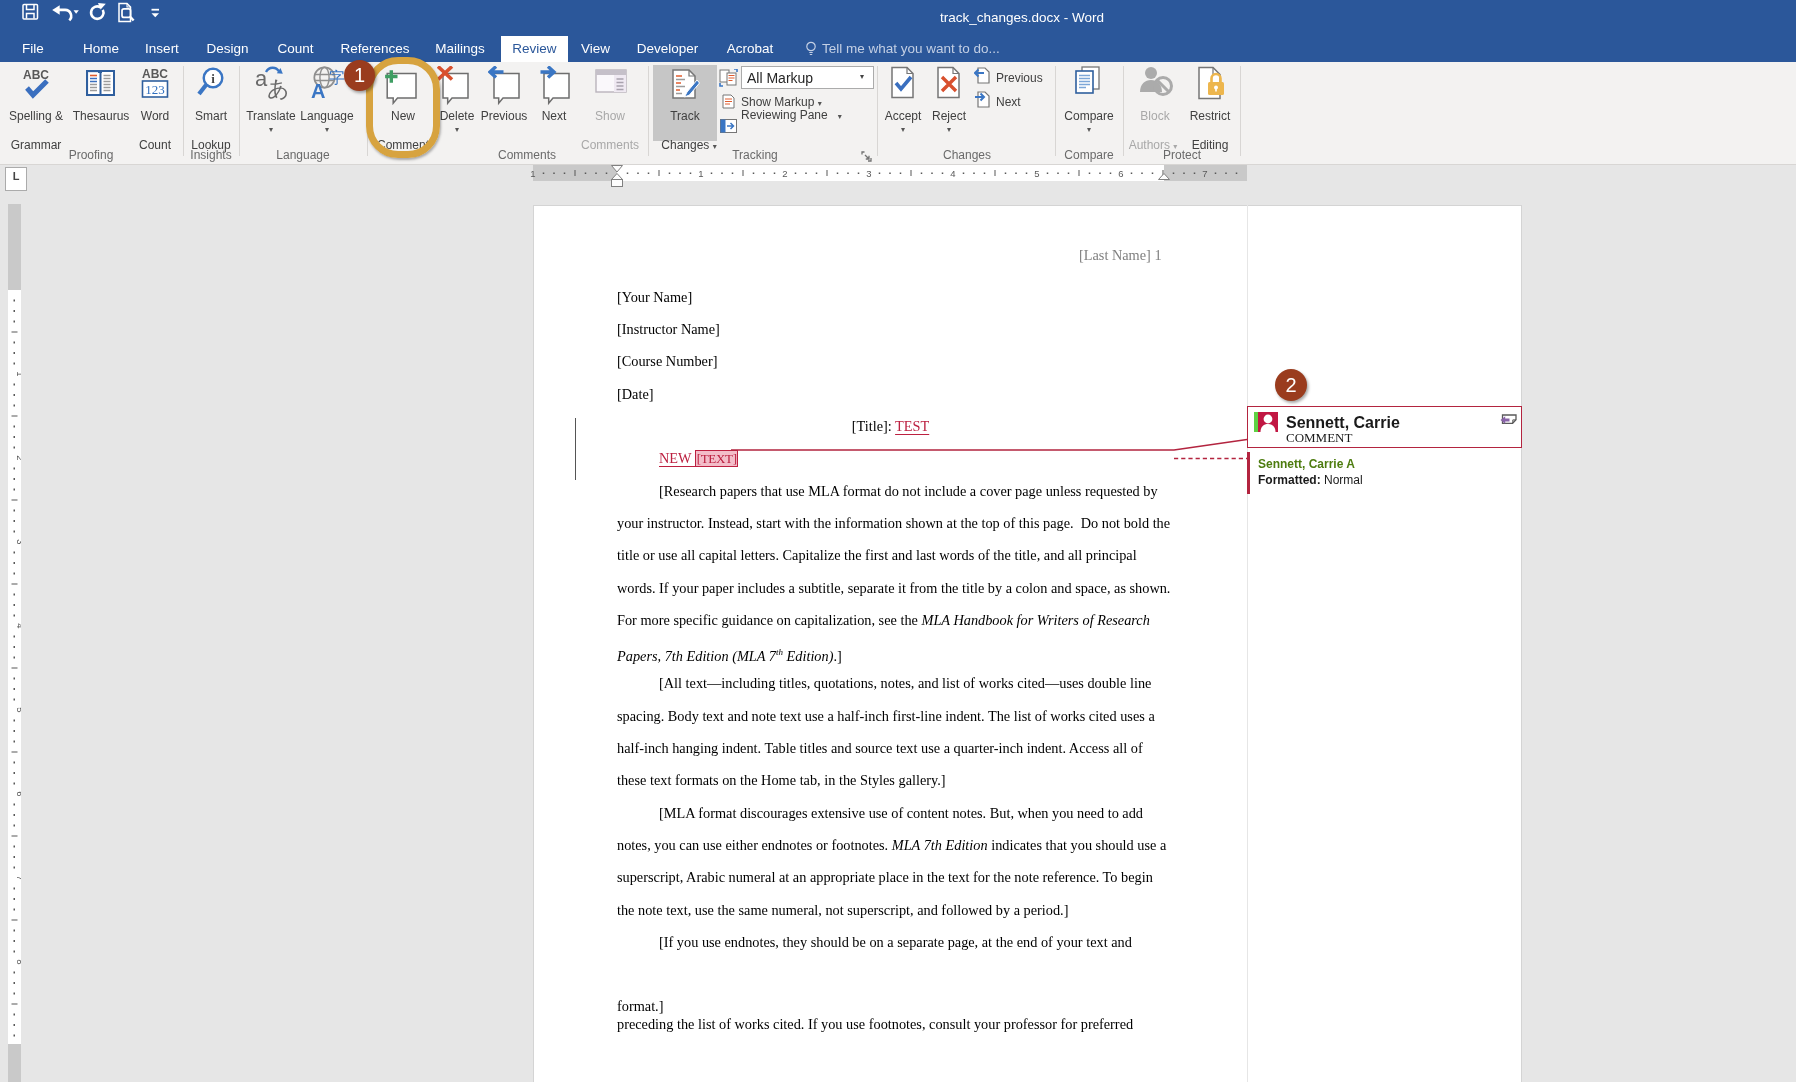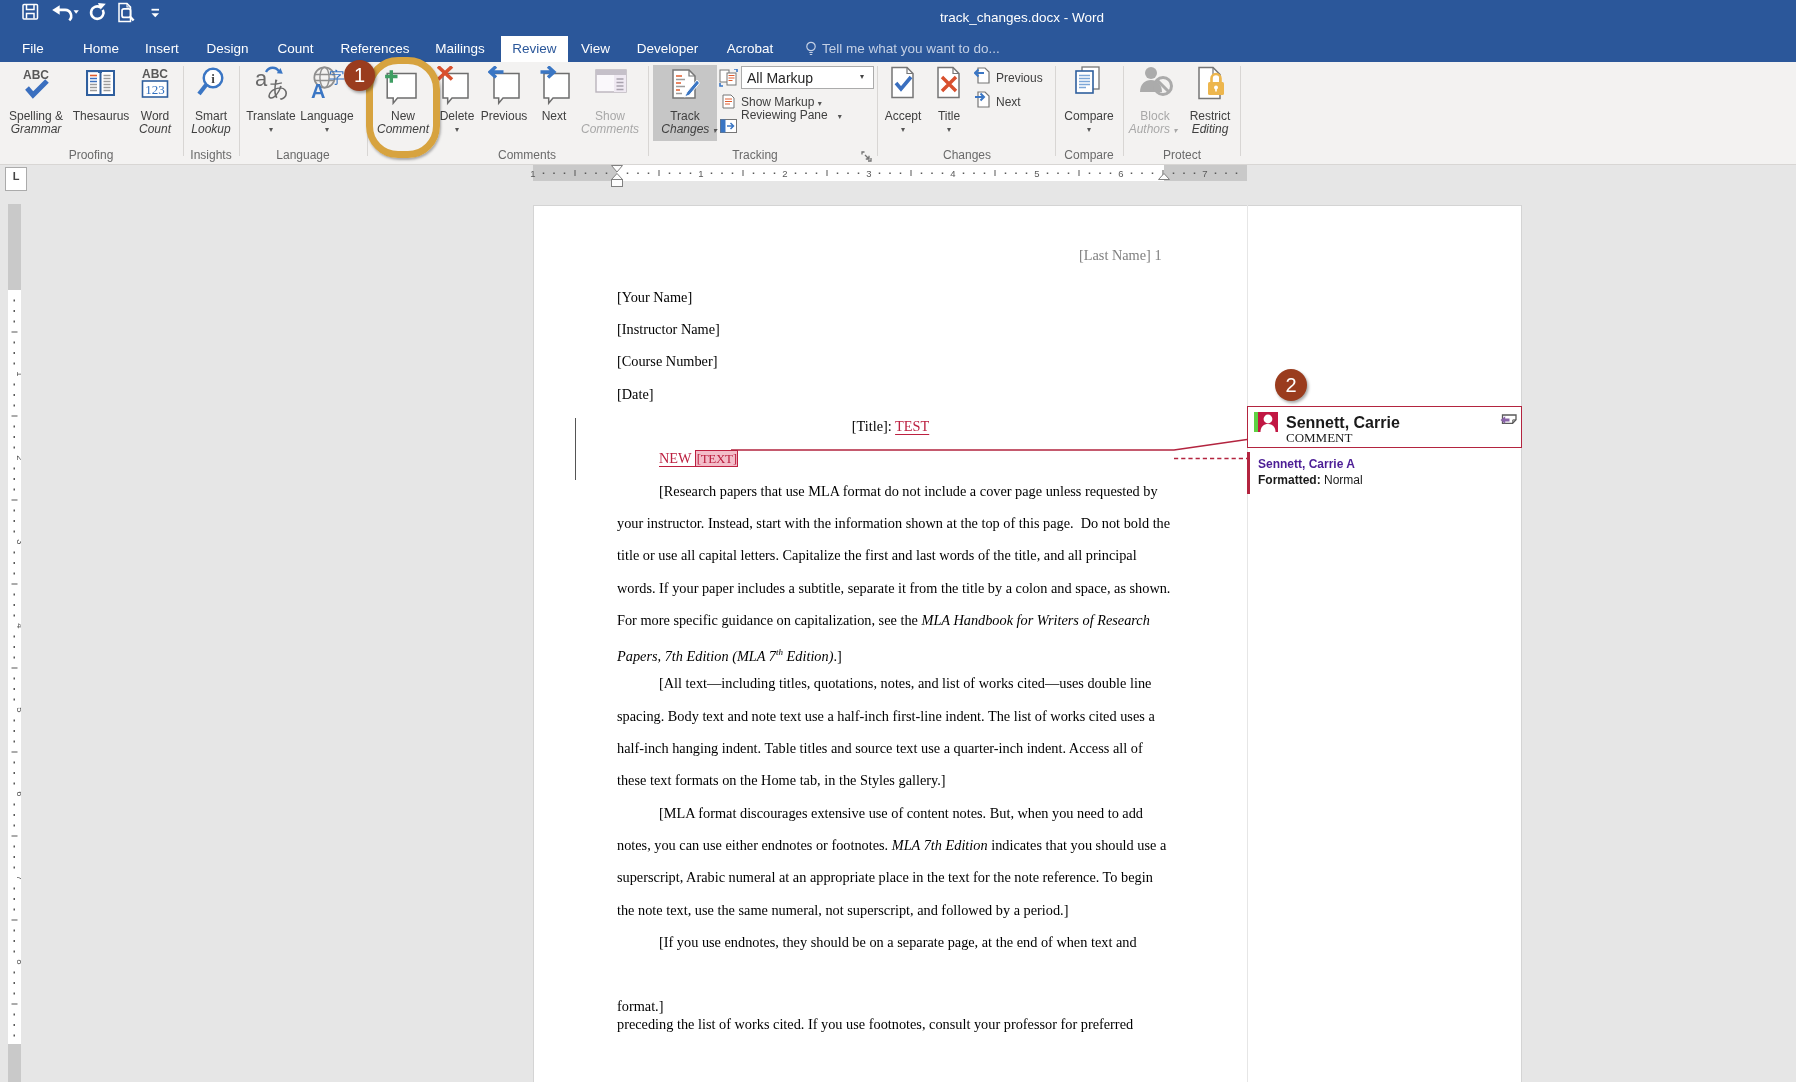--- a/index.html
+++ b/index.html
@@ -9,21 +9,21 @@
   
   #titlebar{left:0;top:0;width:1796px;height:62px;background:#2b579a;}
   #doctitle{left:0;top:10px;width:2044px;text-align:center;color:#fff;font-size:13.5px;}
   .tab{top:36px;height:26px;line-height:26px;color:#fff;font-size:13.5px;text-align:center;}
   .tab.active{background:#fff;color:#2b579a;}
   #tellme{top:36px;height:26px;line-height:26px;color:#c3cfe4;font-size:13.5px;}
   
   #ribbon{left:0;top:62px;width:1796px;height:102px;background:#f3f2f1;border-bottom:1px solid #d8d6d4;}
   .rsep{top:4px;height:90px;width:1px;background:#d8d6d4;}
   .rlabel{font-size:12px;color:#404040;text-align:center;white-space:nowrap;}
-  .rl1{top:47px;} .rl2{top:60px;font-style:italic;}
+  .rl1{top:47px;} .rl2{top:76px;}
   .glabel{top:86px;font-size:12px;color:#6a6a6a;text-align:center;white-space:nowrap;}
   .caret{font-size:8px;color:#555;text-align:center;}
   .gray{color:#a8a8a8;}
   
   #page{left:533px;top:205px;width:714px;height:877px;background:#fff;border:1px solid #d4d4d4;border-width:1px 0 0 1px;box-sizing:border-box;}
   #cpane{left:1248px;top:205px;width:274px;height:877px;background:#fff;border:1px solid #d4d4d4;border-width:1px 1px 0 0;box-sizing:border-box;}
   .dline{position:absolute;white-space:nowrap;font-family:"Liberation Serif",serif;font-size:14.3px;color:#000;line-height:20px;height:20px;}
   .redu{color:#bc2040;text-decoration:underline;text-decoration-thickness:1px;text-underline-offset:3px;}
   .it{font-style:italic;}
   #anchorbox{background:#f3bdc9;border:1.5px solid #bc2040;padding:0 0.5px;text-decoration:underline;font-size:13px;letter-spacing:-0.3px;margin-top:40px;}
@@ -226,21 +226,21 @@
    <path d="M20 1.5 v6 h6" fill="none" stroke="#767676" stroke-width="1.2"></path>
    <path d="M9 17 l5 6 L24 11" stroke="#3a6fbf" stroke-width="3.6" fill="none"></path>
  </svg>
  <div class="abs rlabel rl1" style="left:873px;width:60px">Accept</div>
  <div class="abs caret" style="left:873px;top:63px;width:60px">▾</div>
  <svg class="abs" style="left:933px;top:4px" width="32" height="34" viewBox="0 0 32 34">
    <path d="M5 1.5 h15 l6 6 v24 h-21 z" fill="#fff" stroke="#767676" stroke-width="1.5"></path>
    <path d="M20 1.5 v6 h6" fill="none" stroke="#767676" stroke-width="1.2"></path>
    <path d="M9 11 L23 25 M23 11 L9 25" stroke="#d8502e" stroke-width="3.4" fill="none"></path>
  </svg>
- <div class="abs rlabel rl1" style="left:919px;width:60px">Title</div>
+ <div class="abs rlabel rl1" style="left:919px;width:60px">Reject</div>
  <div class="abs caret" style="left:919px;top:63px;width:60px">▾</div>
  <svg class="abs" style="left:974px;top:5px" width="16" height="17" viewBox="0 0 16 17">
    <path d="M4 1 h7 l4 4 v11 h-11 z" fill="#fff" stroke="#767676" stroke-width="1.2"></path>
    <path d="M10 6 H1 M4.5 2.5 L1 6 4.5 9.5" fill="none" stroke="#3a76c4" stroke-width="2"></path>
  </svg>
  <div class="abs rlabel" style="left:996px;top:9px;text-align:left">Previous</div>
  <svg class="abs" style="left:974px;top:29px" width="16" height="17" viewBox="0 0 16 17">
    <path d="M4 1 h7 l4 4 v11 h-11 z" fill="#fff" stroke="#767676" stroke-width="1.2"></path>
    <path d="M1 6 H10 M6.5 2.5 L10 6 6.5 9.5" fill="none" stroke="#3a76c4" stroke-width="2"></path>
  </svg>
@@ -465,21 +465,21 @@
 <div class="dline" style="left:617px;top:610px">For more specific guidance on capitalization, see the <span class="it">MLA Handbook for Writers of Research</span></div>
 <div class="dline" style="left:617px;top:642px"><span class="it">Papers, 7th Edition (MLA 7<sup style="font-size:9px">th</sup> Edition)</span>.]</div>
 <div class="dline" style="left:659px;top:673px">[All text—including titles, quotations, notes, and list of works cited—uses double line</div>
 <div class="dline" style="left:617px;top:706px">spacing. Body text and note text use a half-inch first-line indent. The list of works cited uses a</div>
 <div class="dline" style="left:617px;top:738px">half-inch hanging indent. Table titles and source text use a quarter-inch indent. Access all of</div>
 <div class="dline" style="left:617px;top:770px">these text formats on the Home tab, in the Styles gallery.]</div>
 <div class="dline" style="left:659px;top:803px">[MLA format discourages extensive use of content notes. But, when you need to add</div>
 <div class="dline" style="left:617px;top:835px">notes, you can use either endnotes or footnotes. <span class="it">MLA 7th Edition</span> indicates that you should use a</div>
 <div class="dline" style="left:617px;top:867px">superscript, Arabic numeral at an appropriate place in the text for the note reference. To begin</div>
 <div class="dline" style="left:617px;top:900px">the note text, use the same numeral, not superscript, and followed by a period.]</div>
-<div class="dline" style="left:659px;top:932px">[If you use endnotes, they should be on a separate page, at the end of when text and</div>
+<div class="dline" style="left:659px;top:932px">[If you use endnotes, they should be on a separate page, at the end of your text and</div>
 <div class="dline" style="left:617px;top:1014px">preceding the list of works cited. If you use footnotes, consult your professor for preferred</div>
 <div class="dline" style="left:617px;top:996px">format.]</div>
 </div>
 
 <div class="abs" style="left:575px;top:418px;width:1px;height:62px;background:#555"></div>
 
 <svg class="abs" style="left:731px;top:435px" width="517" height="30" viewBox="0 0 517 30">
   <path d="M0 15 H443 L516 4.5" fill="none" stroke="#b3243f" stroke-width="1.6"></path>
   <path d="M443 23.5 H516" fill="none" stroke="#b3243f" stroke-width="1.7" stroke-dasharray="4.2 3"></path>
 </svg>
@@ -493,18 +493,18 @@
 </svg>
 <div class="abs" style="left:1286px;top:414px;font-size:16px;font-weight:bold;color:#1a1a1a">Sennett, Carrie</div>
 <div class="abs" style="left:1286px;top:430px;font-family:'Liberation Serif',serif;font-size:13px;color:#1a1a1a">COMMENT</div>
 <svg class="abs" style="left:1500px;top:413px" width="18" height="14" viewBox="0 0 18 14">
   <path d="M2.5 2 H16 V6.8 L12.6 10.3 H2.5 z" fill="#fff" stroke="#595959" stroke-width="1.3"></path>
   <path d="M12.8 10.1 L12.8 6.9 16 6.9" fill="none" stroke="#595959" stroke-width="1"></path>
   <path d="M0.5 7 L5.2 3.2 V5.6 H9.5 V8.4 H5.2 V10.8 z" fill="#8964a8" stroke="none"></path>
 </svg>
 
 <div class="abs" style="left:1247px;top:452px;width:2.5px;height:42px;background:#b3243f"></div>
-<div class="abs" style="left:1258px;top:457px;font-size:12px;font-weight:bold;color:#4c1d95">Sennett, Carrie A</div>
+<div class="abs" style="left:1258px;top:457px;font-size:12px;font-weight:bold;color:#4d7c0f">Sennett, Carrie A</div>
 <div class="abs" style="left:1258px;top:473px;font-size:12px;color:#1a1a1a"><b>Formatted:</b> Normal</div>
 
 <div class="abs" style="left:366px;top:57px;width:74px;height:101px;border:7px solid #d7a33f;border-radius:32px;box-sizing:border-box;box-shadow:1px 2px 2.5px rgba(0,0,0,.3);"></div>
 <div class="abs" style="left:344px;top:60px;width:31px;height:31px;border-radius:50%;background:#9a3c1e;box-shadow:1.5px 2px 3px rgba(0,0,0,.35);color:#fff;font-size:20px;text-align:center;line-height:31px;">1</div>
 <div class="abs" style="left:1275px;top:369px;width:32px;height:32px;border-radius:50%;background:#9a3c1e;box-shadow:1.5px 2px 3px rgba(0,0,0,.35);color:#fff;font-size:20px;text-align:center;line-height:32px;">2</div>
 
 </body></html>

